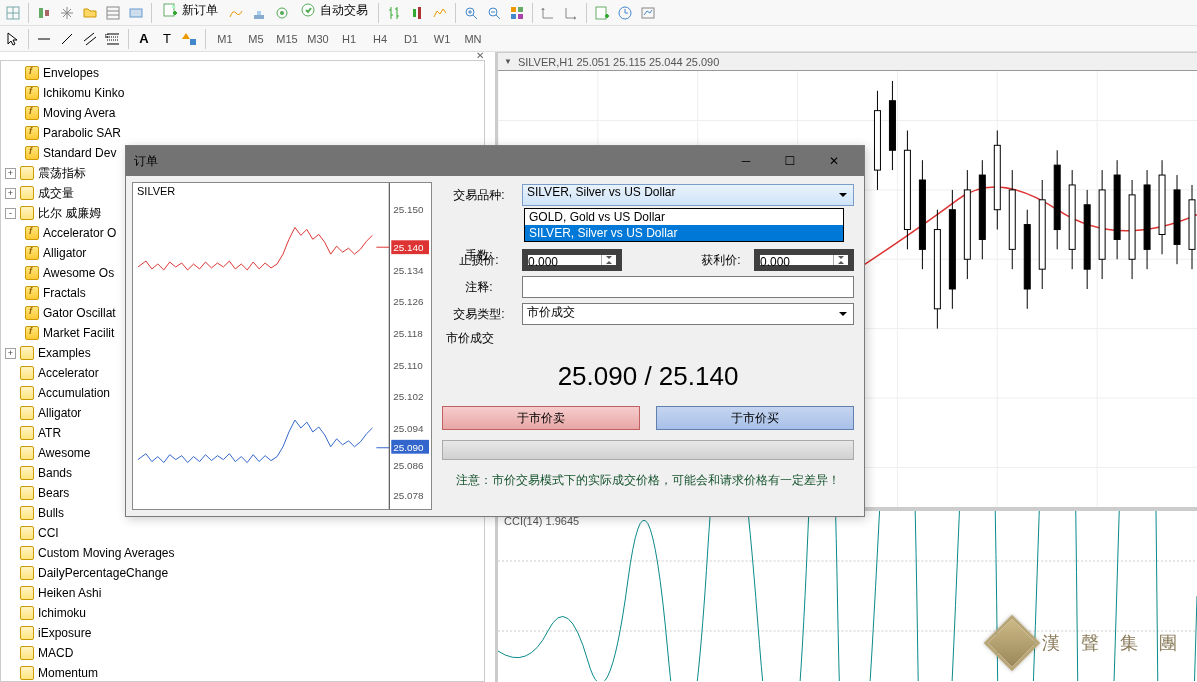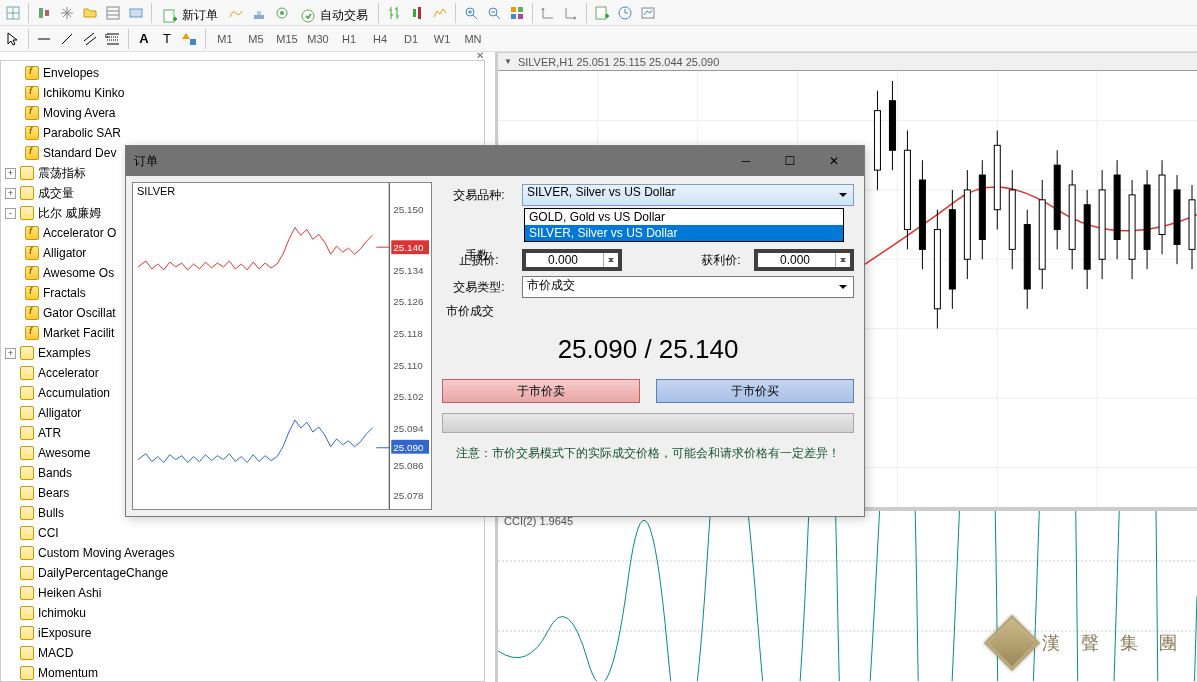--- a/index.html
+++ b/index.html
@@ -2,21 +2,21 @@
 <html><head>
 <meta charset="utf-8">
 <style>
 * { box-sizing: border-box; margin: 0; padding: 0; font-family: "Microsoft YaHei", "Segoe UI", Tahoma, sans-serif; }
 body { background: #fff; font-size: 12px; color: #000; overflow: hidden; width: 1197px; height: 682px; position: relative; }
 
 
 .toolbar-row { display: flex; align-items: center; height: 26px; border-bottom: 1px solid #e0e0e0; padding: 0 2px; gap: 1px; background: #f8f8f8; }
 .tb-sep { width: 1px; height: 20px; background: #ccc; margin: 0 3px; }
 .tb-btn { width: 22px; height: 22px; display: flex; align-items: center; justify-content: center; cursor: pointer; border: 1px solid transparent; }
-.tb-txt-btn { height: 22px; padding: 0 6px; display: flex; align-items: flex-end; gap: 4px; cursor: pointer; }
+.tb-txt-btn { height: 22px; padding: 0 6px; display: flex; align-items: flex-start; gap: 4px; cursor: pointer; }
 .tf-btn { width: 30px; height: 20px; font-size: 11px; display: flex; align-items: center; justify-content: center; cursor: pointer; border: 1px solid transparent; color: #555; }
 
 
 .main-area { position: absolute; top: 52px; left: 0; right: 0; bottom: 0; }
 .nav-panel { position: absolute; left: 0; top: 8px; width: 485px; height: 622px; border: 1px solid #ccc; background: #fff; overflow: hidden; }
 .nav-close-x { position: absolute; right: 2px; top: -8px; cursor: pointer; font-size: 10px; color: #666; }
 .tree { padding: 2px 0; }
 .tree-item { display: flex; align-items: center; height: 20px; padding-left: 4px; gap: 4px; cursor: pointer; }
 .tree-item.indent1 { padding-left: 24px; }
 .tree-toggle { width: 11px; height: 11px; border: 1px solid #a0a0a0; display: flex; align-items: center; justify-content: center; font-size: 9px; line-height: 1; color: #444; background: #fff; }
@@ -44,21 +44,21 @@
 .dlg-chart { width: 300px; margin: 6px; border: 1px solid #888; background: #fff; position: relative; }
 .dlg-chart-title { position: absolute; top: 2px; left: 4px; font-size: 11px; }
 .dlg-right { flex: 1; padding: 8px 10px 8px 4px; }
 .form-row { display: flex; align-items: center; margin-bottom: 5px; height: 22px; }
 .form-label { width: 80px; text-align: center; padding-right: 6px; font-size: 12px; }
 .form-select { flex: 1; height: 22px; border: 1px solid #7a9ecb; background: linear-gradient(#e9f2fb, #cfe4f8); font-size: 12px; padding: 0 18px 0 4px; position: relative; cursor: pointer; }
 .form-select::after { content: ""; position: absolute; right: 6px; top: 8px; border: 4px solid transparent; border-top-color: #000; }
 .dropdown-list { position: absolute; left: 86px; top: 32px; width: 320px; border: 1px solid #000; background: #fff; z-index: 10; }
 .dropdown-item { height: 16px; padding: 0 4px; font-size: 12px; display: flex; align-items: center; cursor: pointer; }
 .dropdown-item.sel { background: #0078d7; color: #fff; }
-.num-input { width: 100px; height: 22px; border: 4px solid #404040; background: #fff; font-size: 12px; text-align: center; padding-right: 18px; position: relative; }
+.num-input { width: 100px; height: 22px; border: 6px solid #404040; background: #fff; font-size: 12px; text-align: left; padding-right: 18px; position: relative; }
 .num-input .spin { position: absolute; right: 0; top: 0; width: 15px; height: 100%; border-left: 1px solid #aaa; }
 .num-input .spin::before { content:""; position:absolute; top:3px; left:4px; border:3px solid transparent; border-bottom-color:#555; }
 .num-input .spin::after { content:""; position:absolute; bottom:3px; left:4px; border:3px solid transparent; border-top-color:#555; }
 .text-input { flex: 1; height: 22px; border: 1px solid #7a7a7a; background: #fff; }
 .section-title { font-size: 12px; margin: 2px 0 4px 4px; }
 .price-display { text-align: center; font-size: 26px; margin: 14px 0; }
 .btn-row { display: flex; gap: 16px; margin-bottom: 10px; }
 .big-btn { flex: 1; height: 24px; border: 1px solid #888; font-size: 12px; cursor: pointer; display: flex; align-items: center; justify-content: center; }
 .big-btn.sell { background: linear-gradient(#f6cccc, #e8a6a6); border-color: #c06060; }
 .big-btn.buy { background: linear-gradient(#c5d5f0, #a8c0e8); border-color: #6080b0; }
@@ -369,21 +369,21 @@
             <rect x="52" y="412" width="6" height="15" fill="#000"></rect>
           <line x1="70" y1="400" x2="70" y2="428"></line>
             <rect x="67" y="408" width="6" height="14" fill="#fff" stroke="#000"></rect>
           <line x1="120" y1="410" x2="120" y2="438"></line>
           <line x1="160" y1="400" x2="160" y2="440"></line>
             <rect x="157" y="415" width="6" height="18" fill="#000"></rect>
         </g>
       </svg>
     </div>
     <div class="cci-panel">
-      <div class="cci-label">CCI(2) 1.9645</div>
+      <div class="cci-label">CCI(14) 1.9645</div>
       <svg width="100%" height="100%" viewBox="0 0 700 170" preserveAspectRatio="none">
         <g stroke="#ccc" stroke-dasharray="2,2">
             <line x1="0" y1="50" x2="700" y2="50"></line>
             <line x1="0" y1="120" x2="700" y2="120"></line>
           </g>
         <path d="M0 140 Q30 160 50 120 T90 150 T130 70 T170 140 T210 40 T260 110 T310 30 T340 90 T380 40 T420 120 T460 50 T500 140 T540 60 T580 120 T620 70 T660 100 T700 85" fill="none" stroke="#0a8a8a" stroke-width="1"></path>
       </svg>
       <div class="logo-area">
         <div class="logo-diamond"></div>
         <span>漢 聲 集 團</span>
@@ -589,20 +589,24 @@
           <div class="form-label">手数:</div>
         </div>
         <div class="form-row" style="margin-top:-22px">
           <div class="form-label">止损价:</div>
           <div class="num-input"><span>0.000</span><div class="spin"></div></div>
           <div style="flex:1"></div>
           <div class="form-label" style="width:60px">获利价:</div>
           <div class="num-input"><span>0.000</span><div class="spin"></div></div>
         </div>
         <div class="form-row">
+          <div class="form-label">注释:</div>
+          <div class="text-input"></div>
+        </div>
+        <div class="form-row">
           <div class="form-label">交易类型:</div>
           <div class="form-select" style="background:#fff;border-color:#7a7a7a"><span>市价成交</span></div>
         </div>
         <div class="section-title">市价成交</div>
         <div class="price-display">25.090 / 25.140</div>
         <div class="btn-row">
           <div class="big-btn sell">于市价卖</div>
           <div class="big-btn buy">于市价买</div>
         </div>
         <div class="progress-bar"></div>

